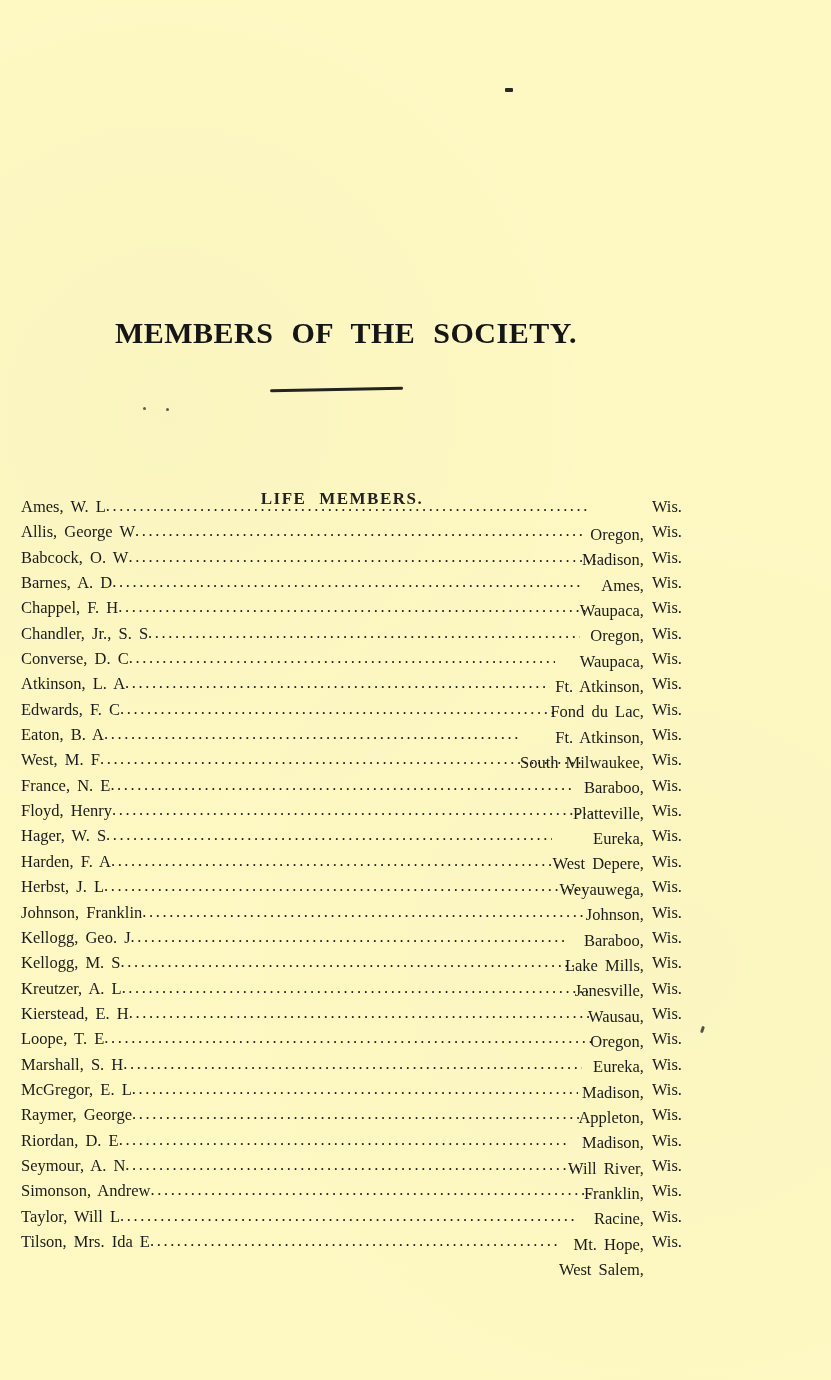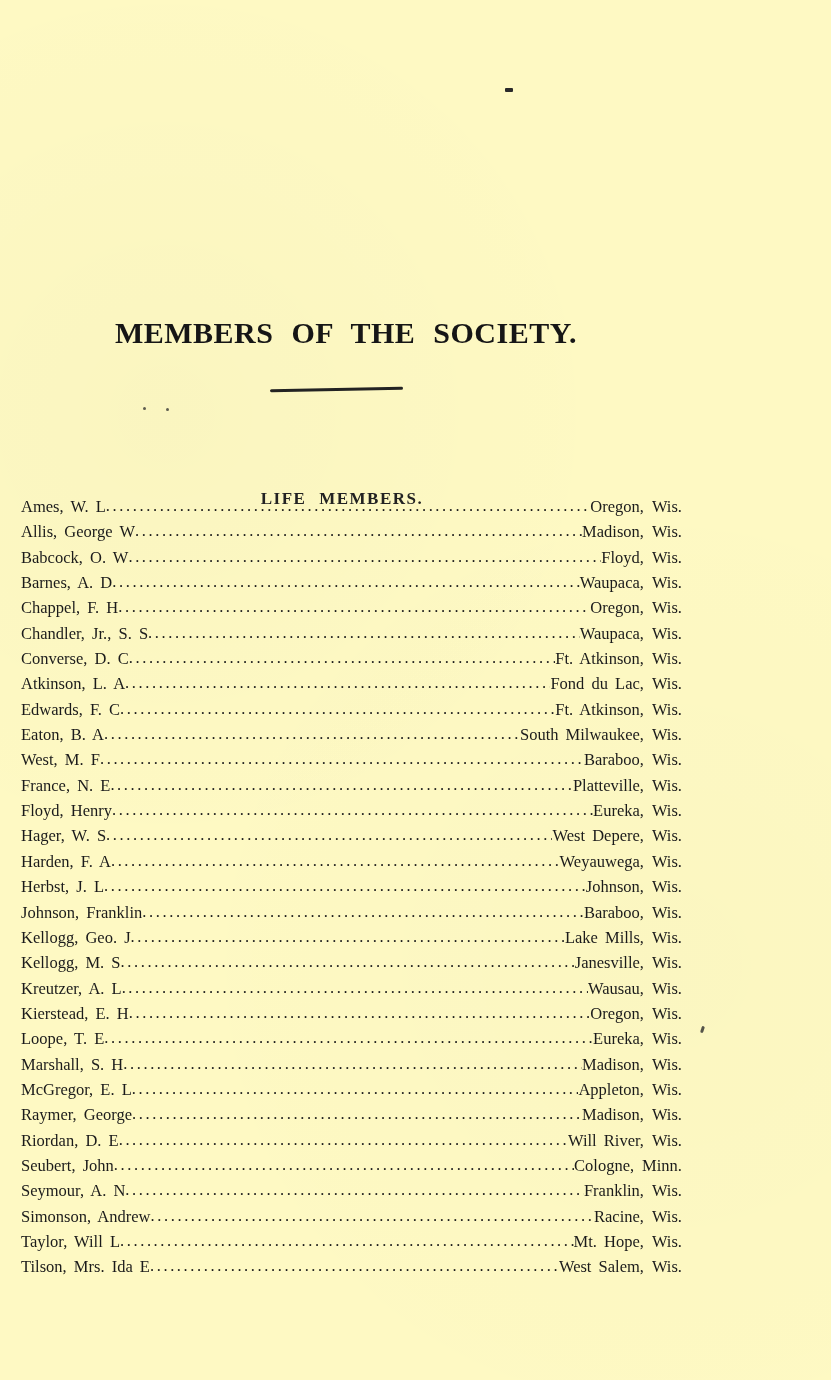--- a/index.html
+++ b/index.html
@@ -86,20 +86,21 @@
     position: relative;
     top: -1px;
   }
   .dot-leader::after {
     content: "..........................................................................................................................................................";
     letter-spacing: 2.6px;
     font-size: 16.5px;
   }
   .member-city {
     flex: 0 0 auto;
+    margin-top: 28px;
   }
   .member-state {
     flex: 0 0 auto;
     margin-left: 8px;
   }
   
   .speck {
     position: absolute;
     background: #2a2a2a;
     pointer-events: none;
@@ -129,21 +130,21 @@
       </div>
       <div class="member-row">
         <span class="member-name">Allis, George W</span>
         <span class="dot-leader"></span>
         <span class="member-city">Madison,</span>
         <span class="member-state">Wis.</span>
       </div>
       <div class="member-row">
         <span class="member-name">Babcock, O. W</span>
         <span class="dot-leader"></span>
-        <span class="member-city">Floyd,</span>
+        <span class="member-city">Ames,</span>
         <span class="member-state">Wis.</span>
       </div>
       <div class="member-row">
         <span class="member-name">Barnes, A. D</span>
         <span class="dot-leader"></span>
         <span class="member-city">Waupaca,</span>
         <span class="member-state">Wis.</span>
       </div>
       <div class="member-row">
         <span class="member-name">Chappel, F. H</span>
@@ -269,26 +270,20 @@
         <span class="member-name">Raymer, George</span>
         <span class="dot-leader"></span>
         <span class="member-city">Madison,</span>
         <span class="member-state">Wis.</span>
       </div>
       <div class="member-row">
         <span class="member-name">Riordan, D. E</span>
         <span class="dot-leader"></span>
         <span class="member-city">Will River,</span>
         <span class="member-state">Wis.</span>
-      </div>
-      <div class="member-row">
-        <span class="member-name">Seubert, John</span>
-        <span class="dot-leader"></span>
-        <span class="member-city">Cologne,</span>
-        <span class="member-state">Minn.</span>
       </div>
       <div class="member-row">
         <span class="member-name">Seymour, A. N</span>
         <span class="dot-leader"></span>
         <span class="member-city">Franklin,</span>
         <span class="member-state">Wis.</span>
       </div>
       <div class="member-row">
         <span class="member-name">Simonson, Andrew</span>
         <span class="dot-leader"></span>

